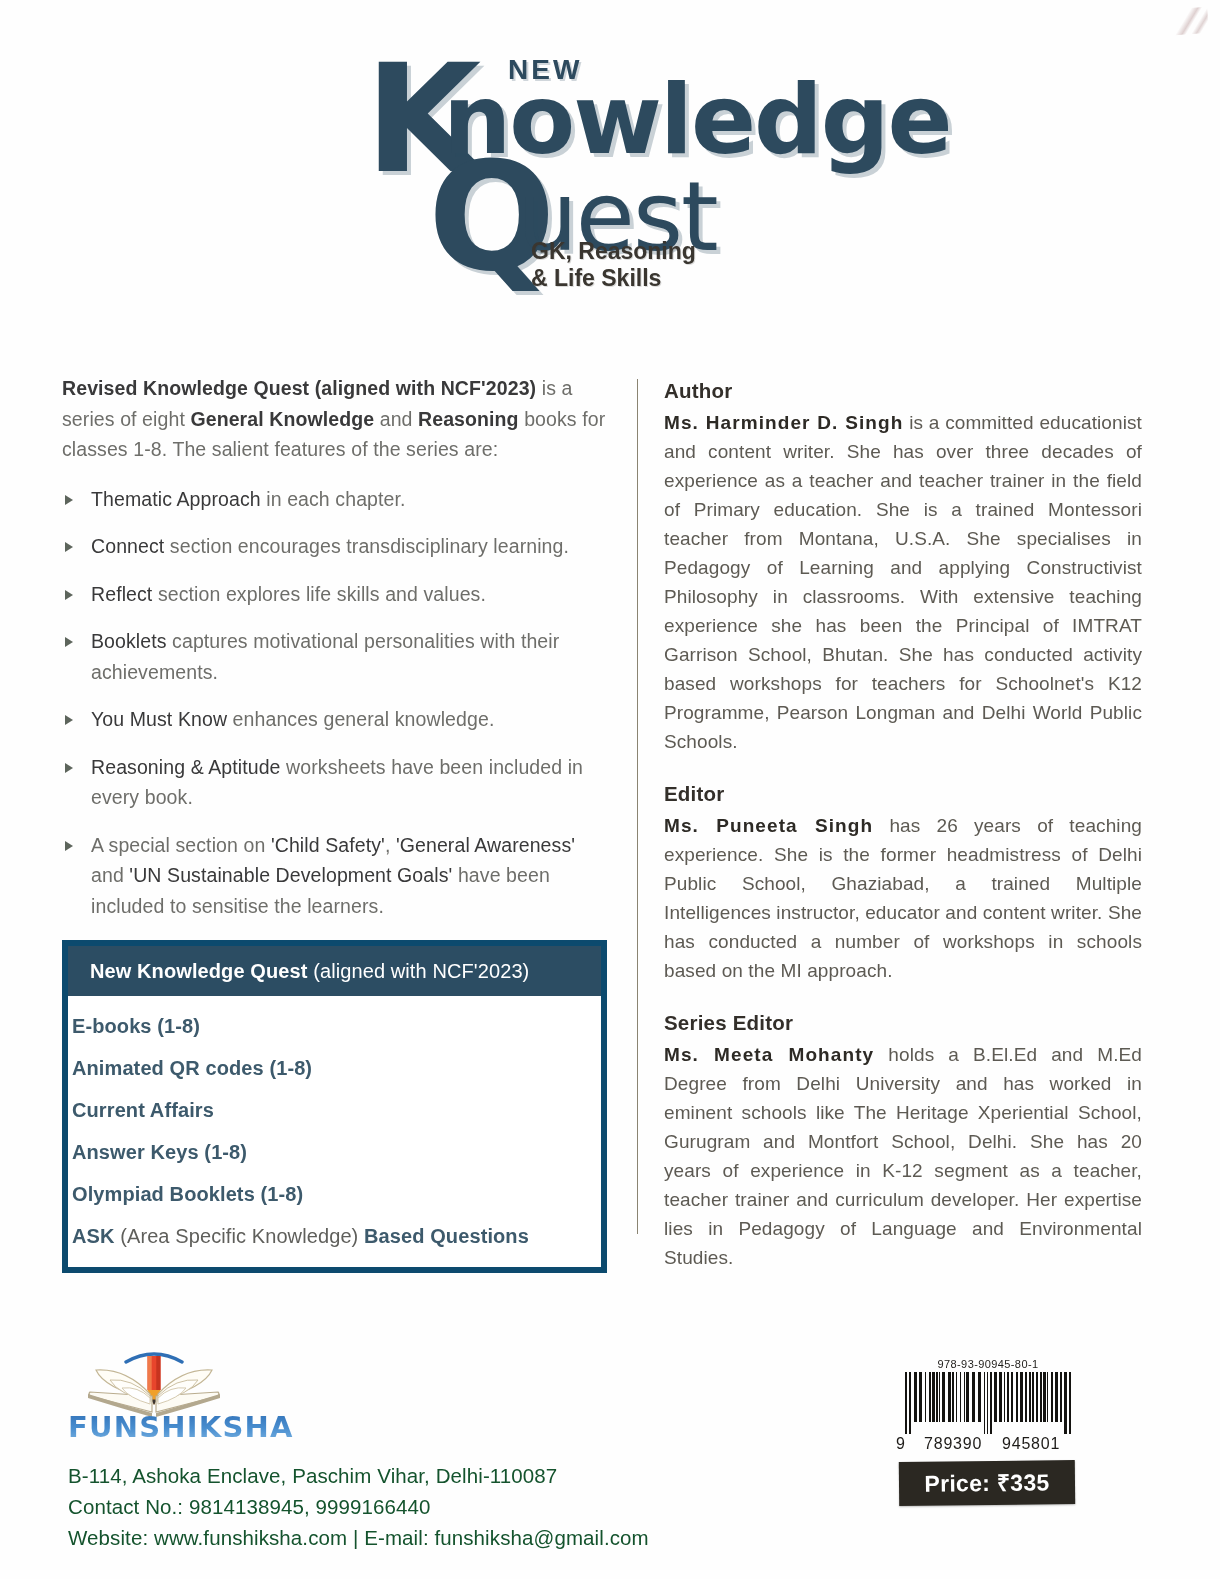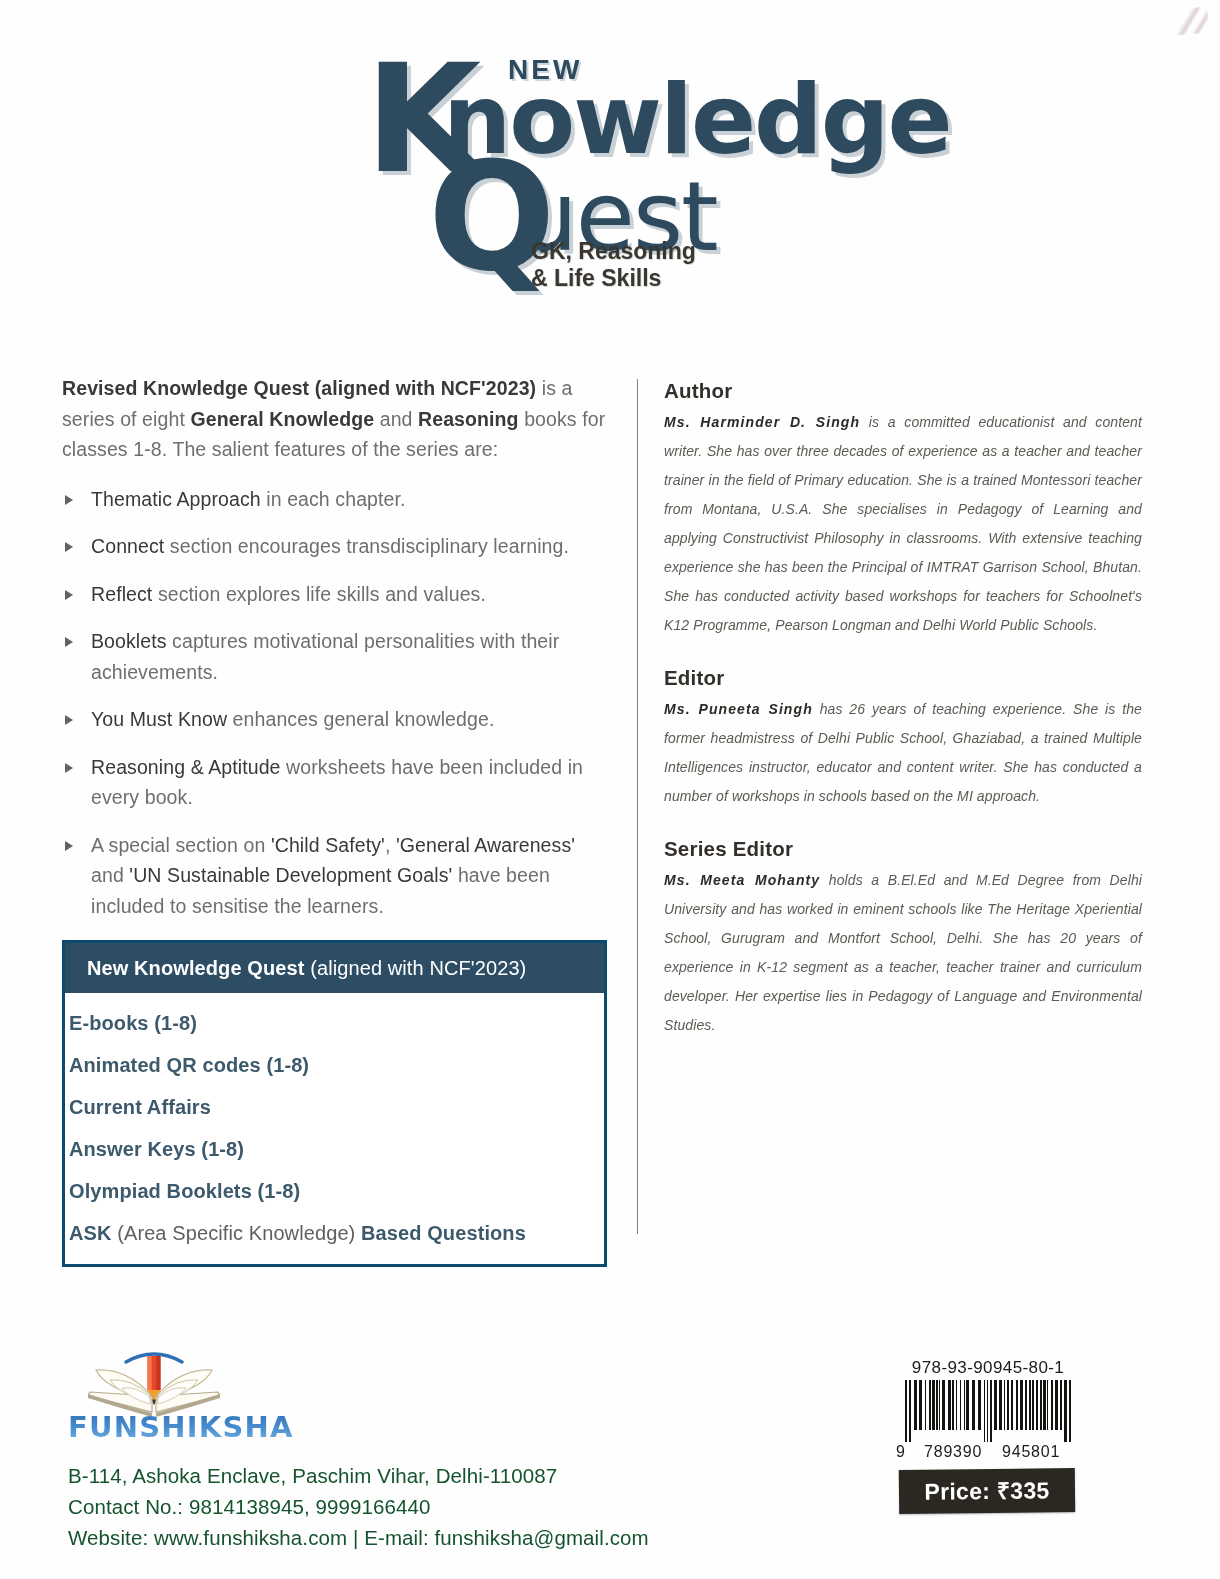--- a/index.html
+++ b/index.html
@@ -158,21 +158,21 @@
     width: 0; height: 0;
     border-left: 8px solid #5d655c;
     border-top: 5.5px solid transparent;
     border-bottom: 5.5px solid transparent;
   }
 
   
   .offer-box {
     margin-top: 19px;
     width: 545px;
-    border: 3px solid #0c4a6e;
+    border: 6px solid #0c4a6e;
     background: #ffffff;
   }
   .offer-head {
     background: #2c4d63;
     color: #ffffff;
     font-size: 20px;
     line-height: 24px;
     padding: 13px 0 13px 22px;
     letter-spacing: .1px;
   }
@@ -196,26 +196,25 @@
   .bio-block { margin-bottom: 26px; }
   .bio-block:last-child { margin-bottom: 0; }
   .bio-title {
     font-size: 20.5px;
     font-weight: 700;
     color: #332f2a;
     margin-bottom: 5px;
     letter-spacing: .2px;
   }
   .bio-text {
-    font-size: 14px;
+    font-size: 19px;
     line-height: 29px;
     color: #5d5a53;
     text-align: justify;
     letter-spacing: .1px;
-    font-style: italic;
   }
   .bio-text b {
     color: #2d2a25;
     font-weight: 700;
     letter-spacing: 1.1px;
   }
 
   
   .footer {
     position: absolute;
@@ -255,21 +254,21 @@
   }
 
   
   .barcode-zone {
     position: absolute;
     left: 896px; top: 20px;
     width: 184px;
   }
   .isbn-text {
     text-align: center;
-    font-size: 17px;
+    font-size: 11px;
     letter-spacing: .4px;
     color: #1e1c19;
     margin-bottom: 2px;
     font-family: "Liberation Sans", sans-serif;
   }
   .bars {
     width: 170px;
     height: 62px;
     margin: 0 auto;
     display: block;

